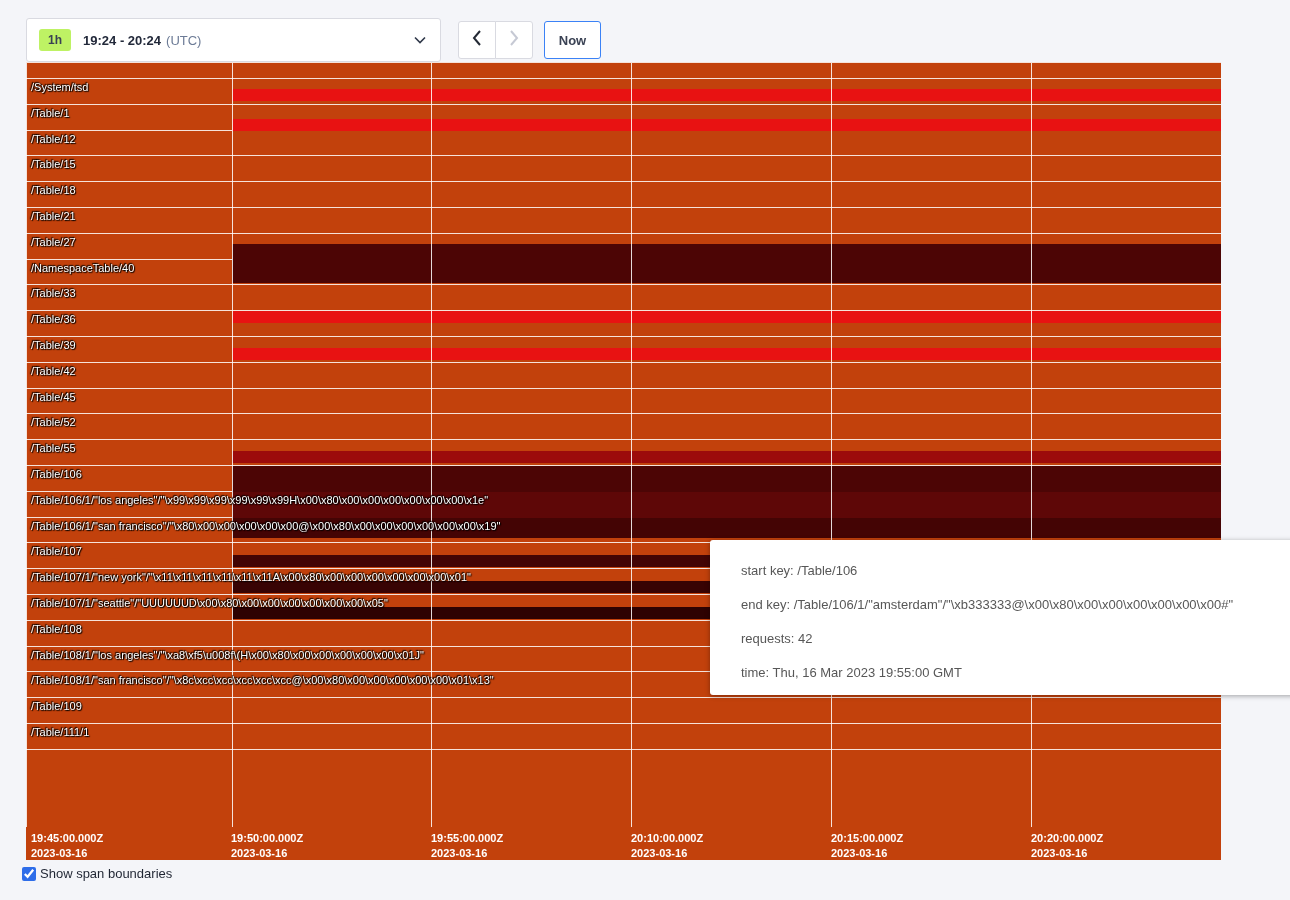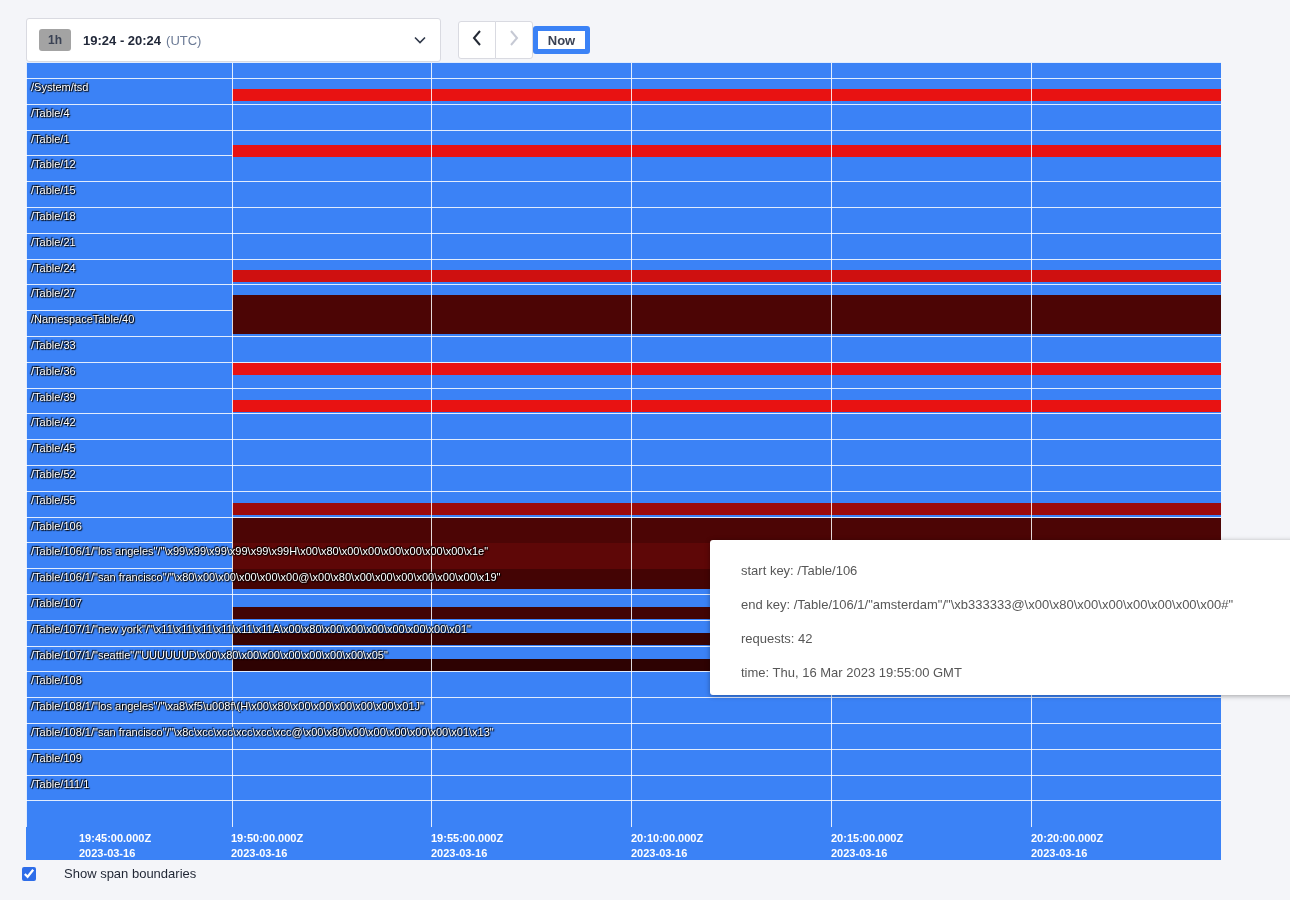--- a/index.html
+++ b/index.html
@@ -4,60 +4,60 @@
 <style>
   * { margin:0; padding:0; box-sizing:border-box; }
   html,body { width:1290px; height:900px; }
   body { background:#f4f5f9; font-family:"Liberation Sans", sans-serif; }
   .page { position:relative; width:1290px; height:900px; background:#f4f5f9; overflow:hidden; }
 
   
   .toolbar { position:absolute; left:26px; top:18px; display:flex; align-items:center; }
   .time-select { width:415px; height:44px; background:#fff; border:1px solid #d9dae1; border-radius:3px;
                  display:flex; align-items:center; padding:0 14px 0 12px; cursor:pointer; }
-  .duration-badge { background:#a3a3a3; color:#3a4254; font-size:12px; font-weight:bold;
+  .duration-badge { background:#bef264; color:#3a4254; font-size:12px; font-weight:bold;
                     padding:4px 9px; border-radius:3px; margin-right:12px; }
   .range-text { font-size:13px; color:#22293a; font-weight:bold; }
   .tz-text { font-size:13px; color:#6c7b96; font-weight:normal; margin-left:5px; }
   .chevron-down { margin-left:auto; display:flex; }
   .nav-group { display:flex; margin-left:17px; }
   .nav-btn { width:38px; height:38px; background:#fff; border:1px solid #d9dae1; display:flex;
              align-items:center; justify-content:center; cursor:pointer; }
   .nav-btn.prev { border-radius:3px 0 0 3px; }
   .nav-btn.next { border-radius:0 3px 3px 0; margin-left:-1px; }
-  .now-btn { width:57px; height:28px; background:#fff; border:5px solid #3b82f6;
+  .now-btn { margin-left:11px; width:57px; height:38px; background:#fff; border:1px solid #3b82f6;
              border-radius:3px; font-size:13px; color:#3a4254; font-weight:bold; font-family:"Liberation Sans",sans-serif; cursor:pointer; }
 
   
   .chart { position:absolute; left:26px; top:62px; width:1195px; height:798px; background:#000;
            border-top:1px solid rgba(255,255,255,0.85); }
   .rows-layer { position:absolute; left:0; top:15px; width:1195px;
                 border-bottom:1px solid rgba(255,255,255,0.85); }
   .row { position:relative; height:25.8px; border-top:1px solid rgba(255,255,255,0.85); }
   .band { position:absolute; left:206px; right:0; z-index:1; }
   .row-label { position:absolute; left:5px; top:2px; z-index:3; font-size:11px; color:#fff;
                white-space:nowrap; text-shadow:1px 1px 1px #000, -1px -1px 1px #000, 0 0 2px #000; }
   .grid-layer { position:absolute; left:0; top:0; width:1195px; height:764px; z-index:2; pointer-events:none; }
   .gridline { position:absolute; top:0; width:1px; height:764px; background:rgba(255,255,255,0.85); }
   .gridline:nth-child(1){ left:0; } .gridline:nth-child(2){ left:206px; }
   .gridline:nth-child(3){ left:405px; } .gridline:nth-child(4){ left:605px; }
   .gridline:nth-child(5){ left:805px; } .gridline:nth-child(6){ left:1005px; }
   .xaxis { position:absolute; left:0; top:764px; width:1195px; height:34px; }
   .tick { position:absolute; top:4px; font-size:11px; font-weight:bold; color:#fff; line-height:15px; white-space:nowrap; }
-  .tick:nth-child(1){ left:5px;margin-left:48px; } .tick:nth-child(2){ left:205px; }
+  .tick:nth-child(1){ left:5px; } .tick:nth-child(2){ left:205px; }
   .tick:nth-child(3){ left:405px; } .tick:nth-child(4){ left:605px; }
   .tick:nth-child(5){ left:805px; } .tick:nth-child(6){ left:1005px; }
 
   
   .tooltip { position:absolute; left:710px; top:540px; width:666px; min-height:155px; background:#fff;
              border-radius:3px; box-shadow:0 1px 5px rgba(0,0,0,0.35); z-index:10; padding:7px 14px 12px 31px; }
   .tooltip-line { font-size:13px; color:#575757; line-height:20px; margin-top:14px; white-space:nowrap; }
 
   
-  .span-toggle { position:absolute; left:22px; top:866px; display:flex; align-items:center; cursor:pointer;gap:24px; }
+  .span-toggle { position:absolute; left:22px; top:866px; display:flex; align-items:center; cursor:pointer; }
   .span-toggle input { width:14px; height:14px; accent-color:#2e6de9; margin-right:4px; cursor:pointer; }
   .span-toggle span { font-size:13px; color:#1f2533; }
 </style>
 </head>
 <body>
 
 <div class="page">
 
   <div class="toolbar">
     <div class="time-select">
@@ -82,48 +82,41 @@
         <span>
           <svg width="10" height="16" viewBox="0 0 10 16">
               <polyline points="2,1 8,8 2,15" fill="none" stroke="#c6c9d4" stroke-width="2"></polyline>
             </svg>
         </span>
       </div>
     </div>
     <button class="now-btn">Now</button>
   </div>
 
-  <div class="chart" style="background: #3b82f6;">
+  <div class="chart" style="background: #c2410c;">
     <div class="rows-layer">
         <div class="row">
           <div class="band" style="background: rgb(232, 18, 18); top: 10px; height: 12px;"></div>
           <span class="row-label">/System/tsd</span>
         </div>
         <div class="row">
-          <span class="row-label">/Table/4</span>
-        </div>
-        <div class="row">
           <div class="band" style="background: rgb(232, 18, 18); top: 14px; height: 12px;"></div>
           <span class="row-label">/Table/1</span>
         </div>
         <div class="row">
           <span class="row-label">/Table/12</span>
         </div>
         <div class="row">
           <span class="row-label">/Table/15</span>
         </div>
         <div class="row">
           <span class="row-label">/Table/18</span>
         </div>
         <div class="row">
           <span class="row-label">/Table/21</span>
-        </div>
-        <div class="row">
-          <div class="band" style="background: rgb(207, 16, 16); top: 10px; height: 12px;"></div>
-          <span class="row-label">/Table/24</span>
         </div>
         <div class="row">
           <div class="band" style="background: rgb(76, 5, 5); top: 10px; height: 16px;"></div>
           <span class="row-label">/Table/27</span>
         </div>
         <div class="row">
           <div class="band" style="background: rgb(76, 5, 5); top: 0px; height: 23px;"></div>
           <span class="row-label">/NamespaceTable/40</span>
         </div>
         <div class="row">

